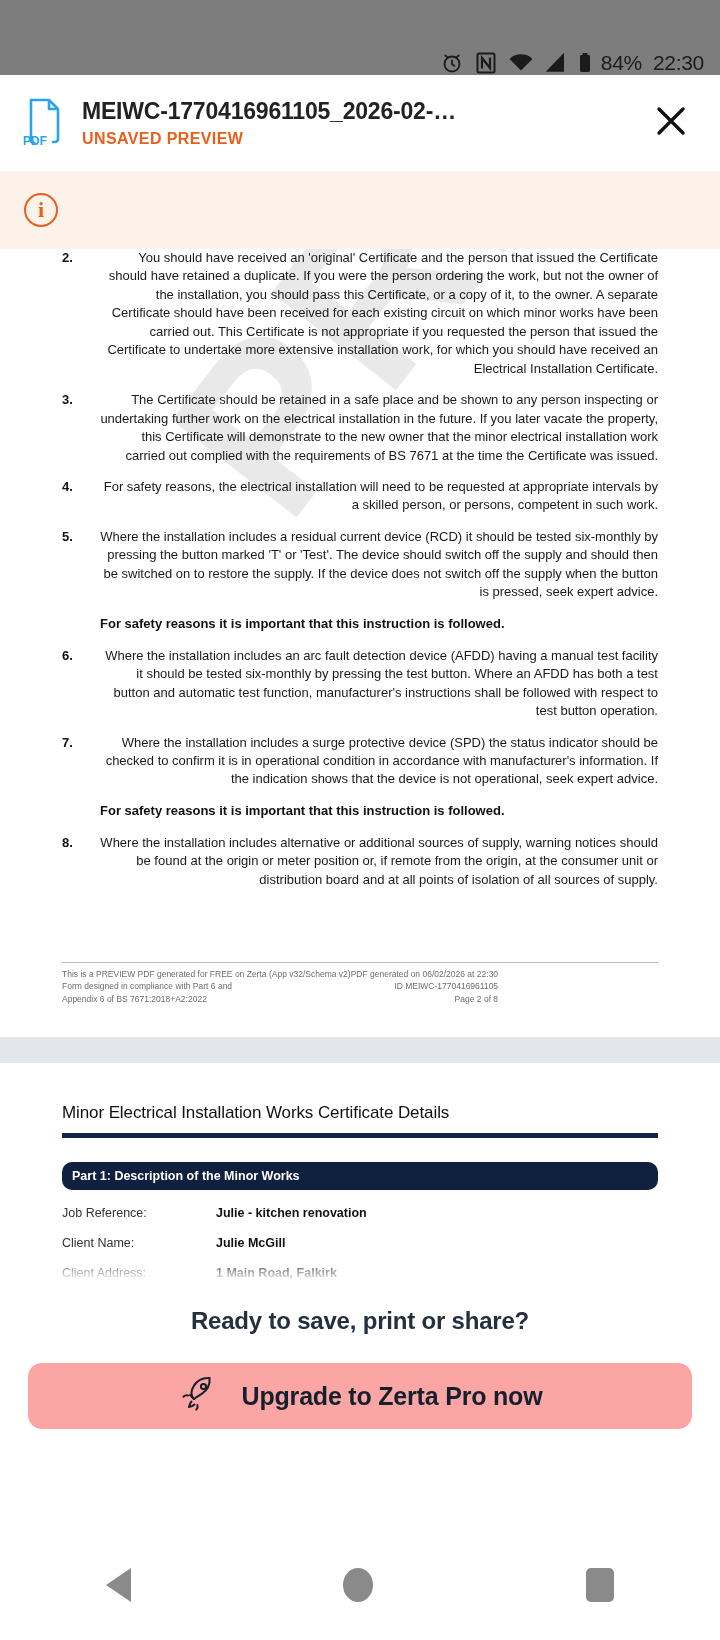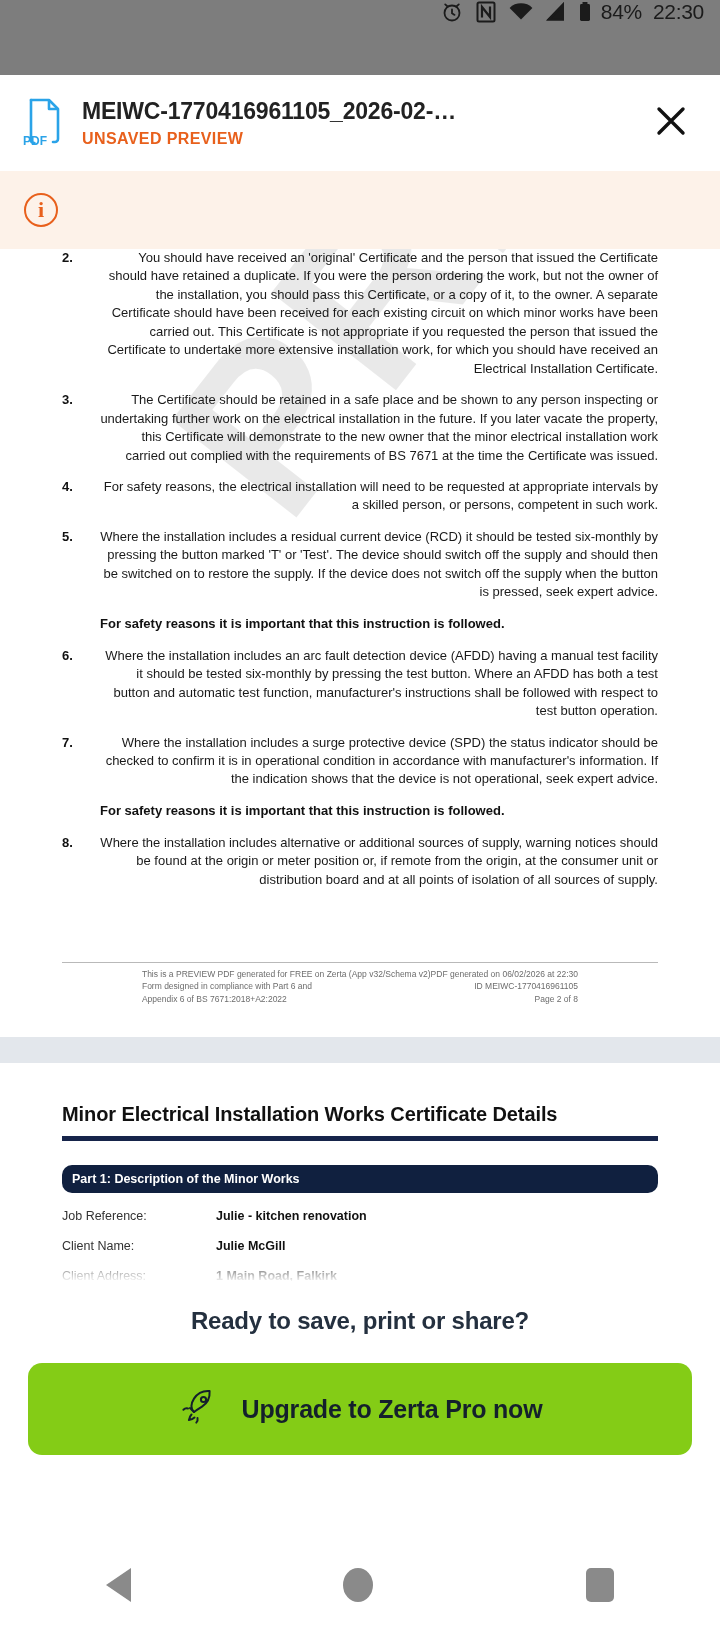--- a/index.html
+++ b/index.html
@@ -9,21 +9,21 @@
     overflow: hidden;
     background: #ffffff;
     font-family: "Liberation Sans", sans-serif;
   }
 
   
   .statusbar {
     height: 75px;
     background: #7d7d7d;
     display: flex;
-    align-items: flex-start;
+    align-items: flex-end;
     justify-content: flex-end;
     padding-right: 16px;
     color: #1b1b1b;
   }
   .statusbar .icons {
     display: flex;
     align-items: center;
     gap: 11px;
   }
   .statusbar svg { display: block; }
@@ -173,32 +173,32 @@
 
   
   .pdf-footer {
     position: absolute;
     left: 62px;
     right: 62px;
     bottom: 32px;
     border-top: 1px solid #b9b9b9;
     padding-top: 5px;
     display: flex;
-    justify-content: center;
+    justify-content: flex-start;
     font-size: 8.5px;
     color: #6c6c6c;
     line-height: 1.45;
     z-index: 3;
   }
   .pdf-footer .right { text-align: right; }
 
   
   .cert-heading {
-    font-size: 20px;
-    font-weight: bold;
+    font-size: 17px;
+    font-weight: normal;
     color: #111;
     padding-top: 40px;
     letter-spacing: -0.1px;
   }
   .cert-rule {
     height: 5px;
     background: #16244a;
     margin-top: 10px;
   }
   .part-band {
@@ -241,22 +241,22 @@
     text-align: center;
   }
   .cta-title {
     font-size: 24px;
     font-weight: bold;
     color: #24303f;
     letter-spacing: -0.2px;
   }
   .cta-button {
     margin-top: 28px;
-    height: 92px;
-    background: #84cc16;
+    height: 66px;
+    background: #fca5a5;
     border-radius: 14px;
     display: flex;
     align-items: center;
     justify-content: center;
     gap: 22px;
     cursor: pointer;
   }
   .cta-button .label {
     font-size: 25px;
     font-weight: bold;

